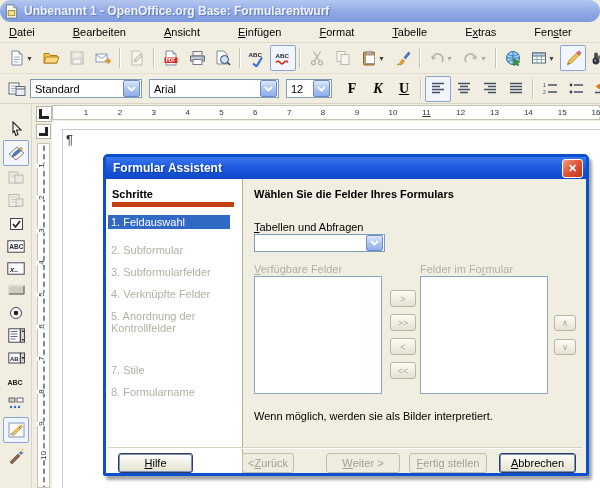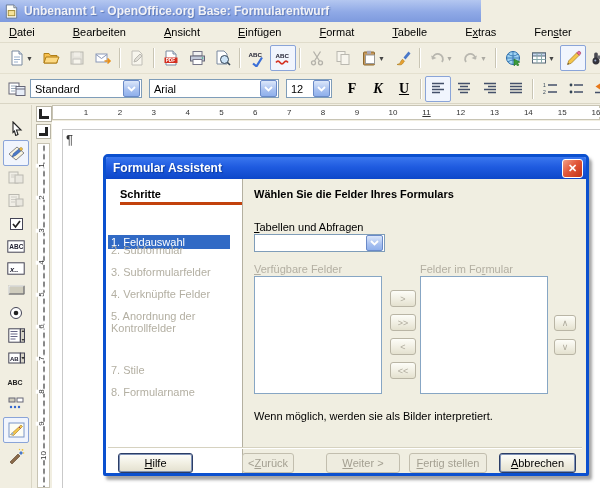--- a/index.html
+++ b/index.html
@@ -1,23 +1,23 @@
 <!DOCTYPE html>
 <html><head>
 <meta charset="utf-8">
 <style>
   html,body{margin:0;padding:0;}
   body{width:600px;height:488px;overflow:hidden;font-family:"Liberation Sans",sans-serif;
        font-size:11px;background:#f1eee1;position:relative;color:#000;}
   u{text-decoration:underline;}
 
   
-  .titlebar{position:absolute;left:0;top:0;width:481px;height:22px;
+  .titlebar{position:absolute;left:0;top:0;width:600px;height:22px;
     background:linear-gradient(180deg,#b4c7f0 0%,#8fa9e6 55%,#7e9ade 100%);
-    display:flex;align-items:center;gap:5px;padding-left:4px;box-sizing:border-box;}
+    display:flex;align-items:center;gap:5px;padding-left:4px;box-sizing:border-box;border-radius:11px;}
   .titlebar .title{font-weight:bold;font-size:12px;color:#f2f2f6;text-shadow:1px 1px 1px #5d79b8;}
 
   
   .menubar{position:absolute;left:0;top:22px;width:600px;height:21px;background:#f1eee1;
     display:flex;align-items:center;padding-left:2px;box-sizing:border-box;border-bottom:1px solid #e0dccb;gap:24px;}
   .menubar .mi{padding:2px 7px;cursor:default;}
 
   
   .toolbar{position:absolute;left:0;width:600px;background:#f1eee1;display:flex;align-items:center;box-sizing:border-box;}
   #toolbar-standard{top:43px;height:31px;border-bottom:1px solid #e4e0cf;}
@@ -71,21 +71,21 @@
     border:3px solid #0b50cf;border-radius:5px 5px 2px 2px;background:#f0eee1;
     box-shadow:3px 4px 3px rgba(90,90,90,.55);}
   .dlg-title{height:22px;background:linear-gradient(180deg,#3a77ef 0%,#1f5be0 45%,#0d47c9 100%);
     display:flex;align-items:center;justify-content:space-between;padding:0 3px 0 7px;border-radius:2px 2px 0 0;}
   .dlg-title .txt{color:#fff;font-weight:bold;font-size:12px;text-shadow:1px 1px 1px #0a3ba0;}
   .closebtn{width:19px;height:17px;border-radius:3px;border:1px solid #fff;
     background:linear-gradient(135deg,#f0a088 0%,#e2573a 45%,#c33316 100%);
     color:#fff;font-weight:bold;font-size:11px;display:flex;align-items:center;justify-content:center;}
   .dlg-body{position:relative;width:100%;height:294px;}
   .steps-panel{position:absolute;left:0;top:0;width:137px;height:100%;background:#fff;border-right:1px solid #b4b0a0;box-sizing:border-box;}
-  .steps-h{font-weight:bold;margin:9px 0 0 14px;padding-bottom:2px;border-bottom:3px solid #c2410c;width:122px;}
+  .steps-h{font-weight:bold;margin:9px 0 0 6px;padding-bottom:2px;border-bottom:5px solid #c2410c;width:122px;}
   .step{position:absolute;left:2px;width:122px;color:#b3afa2;padding:1px 3px;box-sizing:border-box;line-height:12px;}
   .step.sel{background:#316ac5;color:#fff;}
   .dlg-head{position:absolute;left:148px;top:9px;font-weight:bold;}
   .lbl{position:absolute;white-space:nowrap;}
   .lbl.gray{color:#b3afa2;}
   .dcombo{position:absolute;left:148px;top:55px;width:131px;height:18px;background:#fff;border:1px solid #7f9db9;
     box-sizing:border-box;display:flex;align-items:center;justify-content:flex-end;}
   .dcombo .dd{width:15px;height:14px;margin-right:1px;border-radius:2px;border:1px solid #6a8ac8;
     background:linear-gradient(180deg,#dce7fa,#a7c0f0 60%,#8fb0ec);display:flex;align-items:center;justify-content:center;}
   .listbox{position:absolute;width:128px;height:118px;background:#fff;border:1px solid #87a6c4;box-sizing:border-box;}
@@ -523,21 +523,21 @@
 </div>
 
 <div class="dialog">
   <div class="dlg-title">
     <span class="txt">Formular Assistent</span>
     <span class="closebtn">✕</span>
   </div>
   <div class="dlg-body">
     <div class="steps-panel">
       <div class="steps-h">Schritte</div>
-      <div class="step sel" style="top:56px">1. Feldauswahl</div>
+      <div class="step sel" style="top:36px">1. Feldauswahl</div>
       <div class="step" style="top:64px">2. Subformular</div>
       <div class="step" style="top:86px">3. Subformularfelder</div>
       <div class="step" style="top:108px">4. Verknüpfte Felder</div>
       <div class="step" style="top:130px">5. Anordnung der Kontrollfelder</div>
       <div class="step" style="top:184px">7. Stile</div>
       <div class="step" style="top:206px">8. Formularname</div>
     </div>
 
     <div class="dlg-head">Wählen Sie die Felder Ihres Formulars</div>
 

